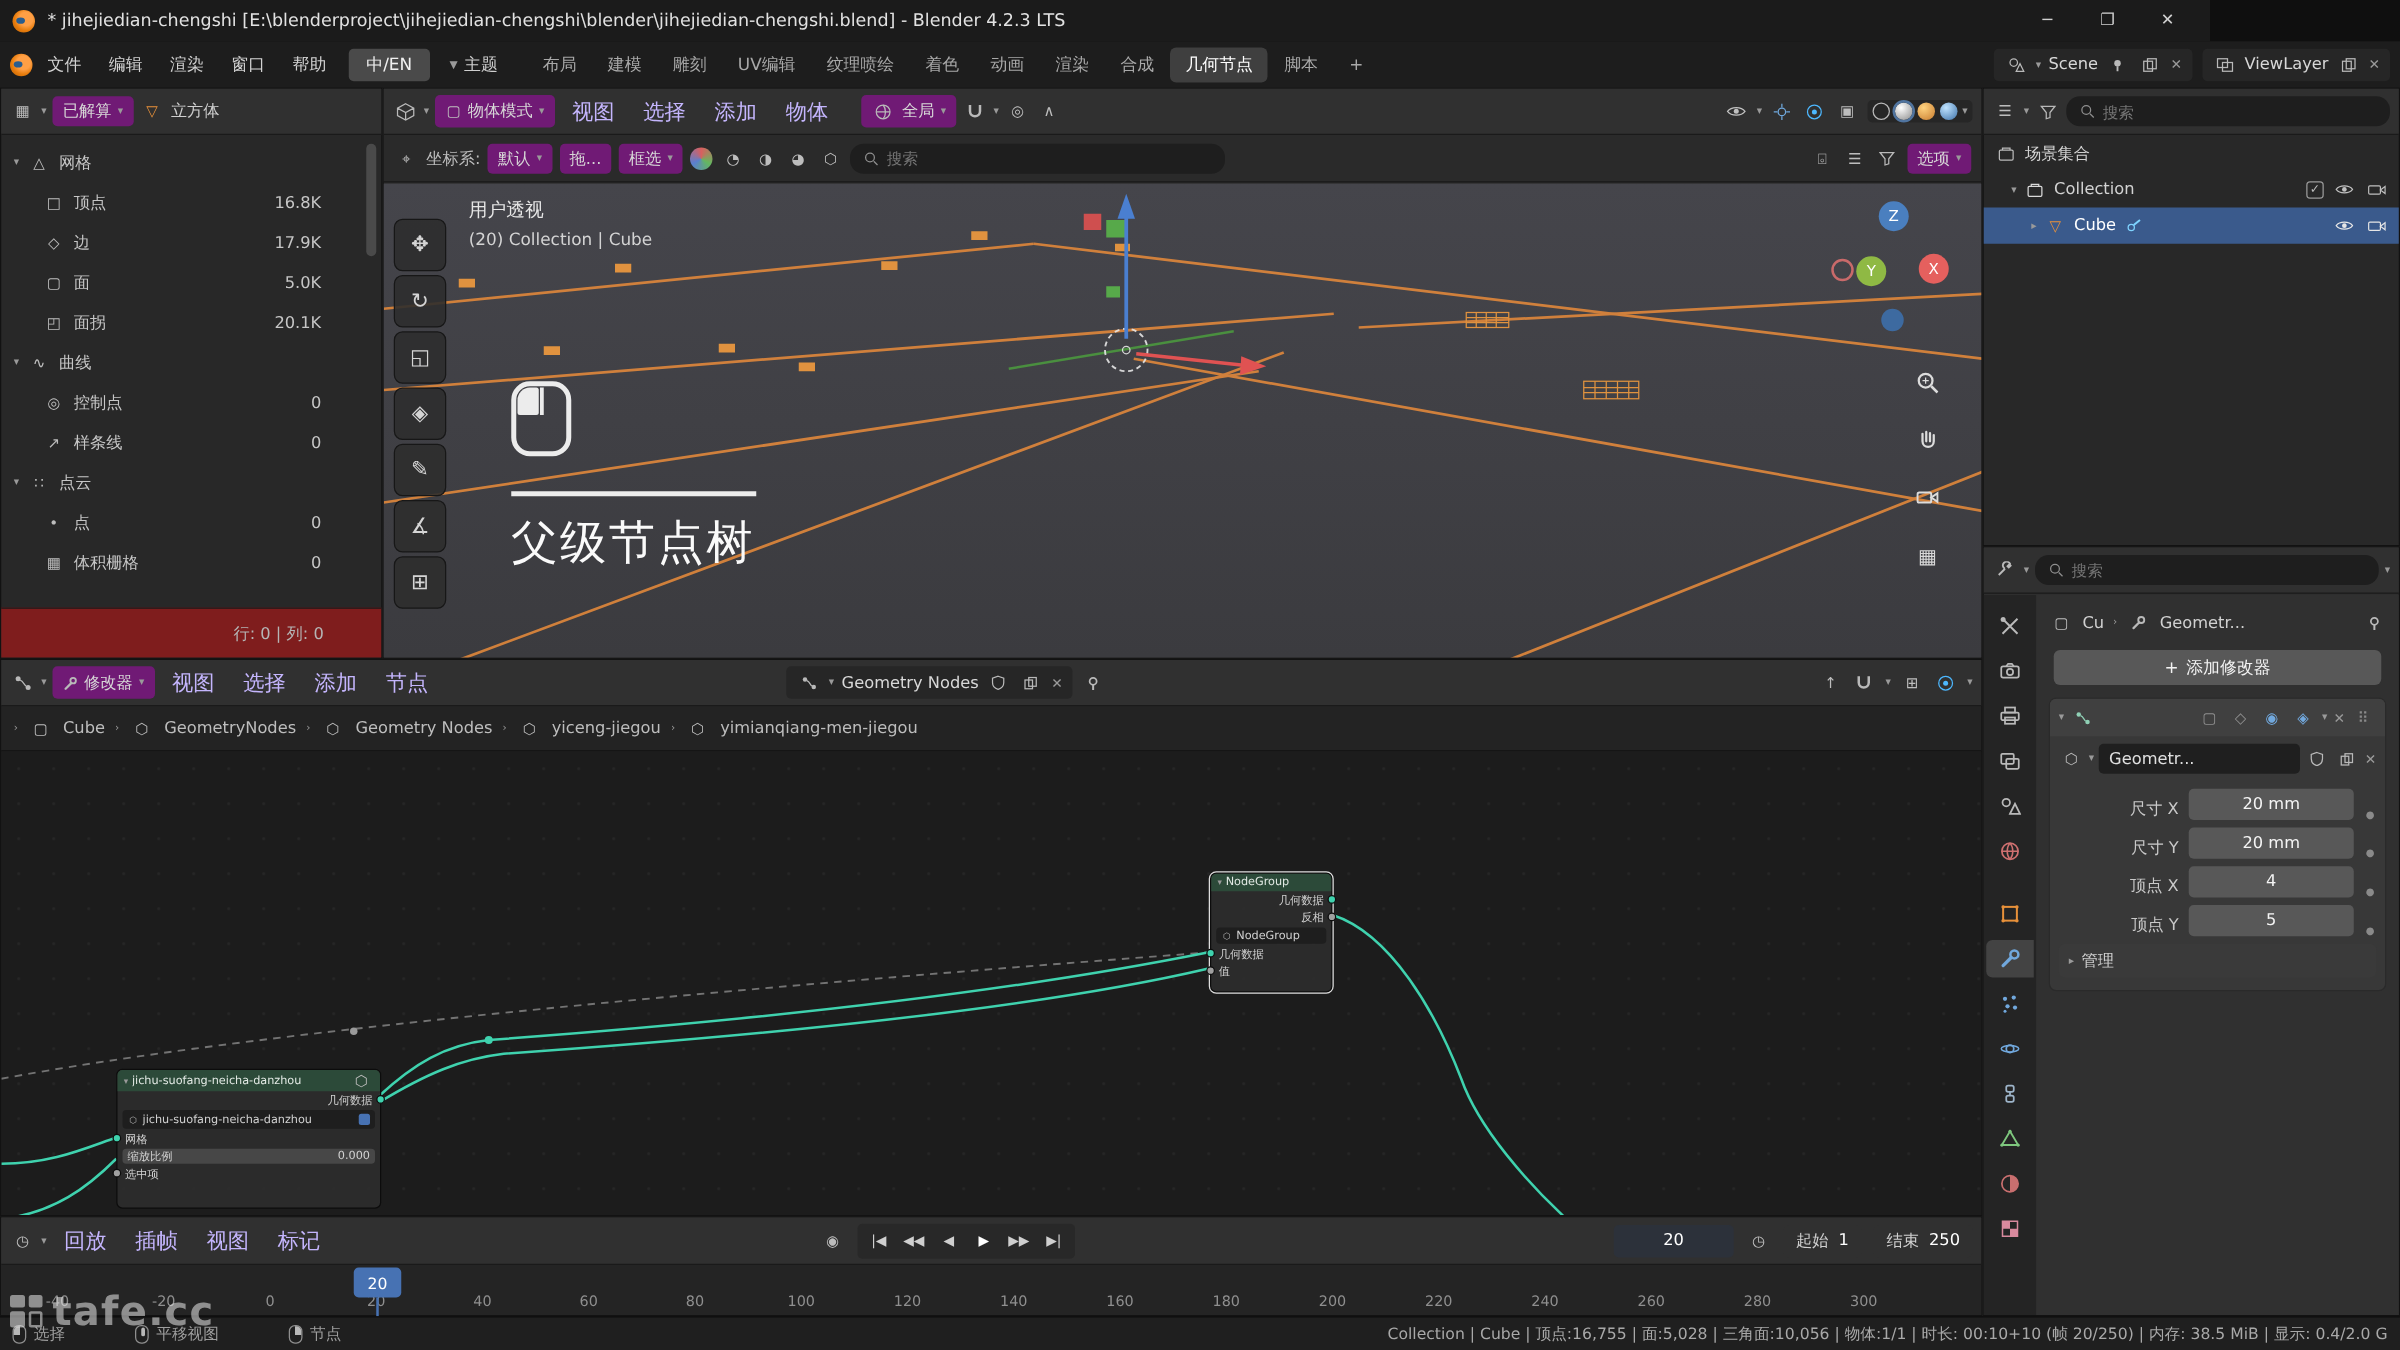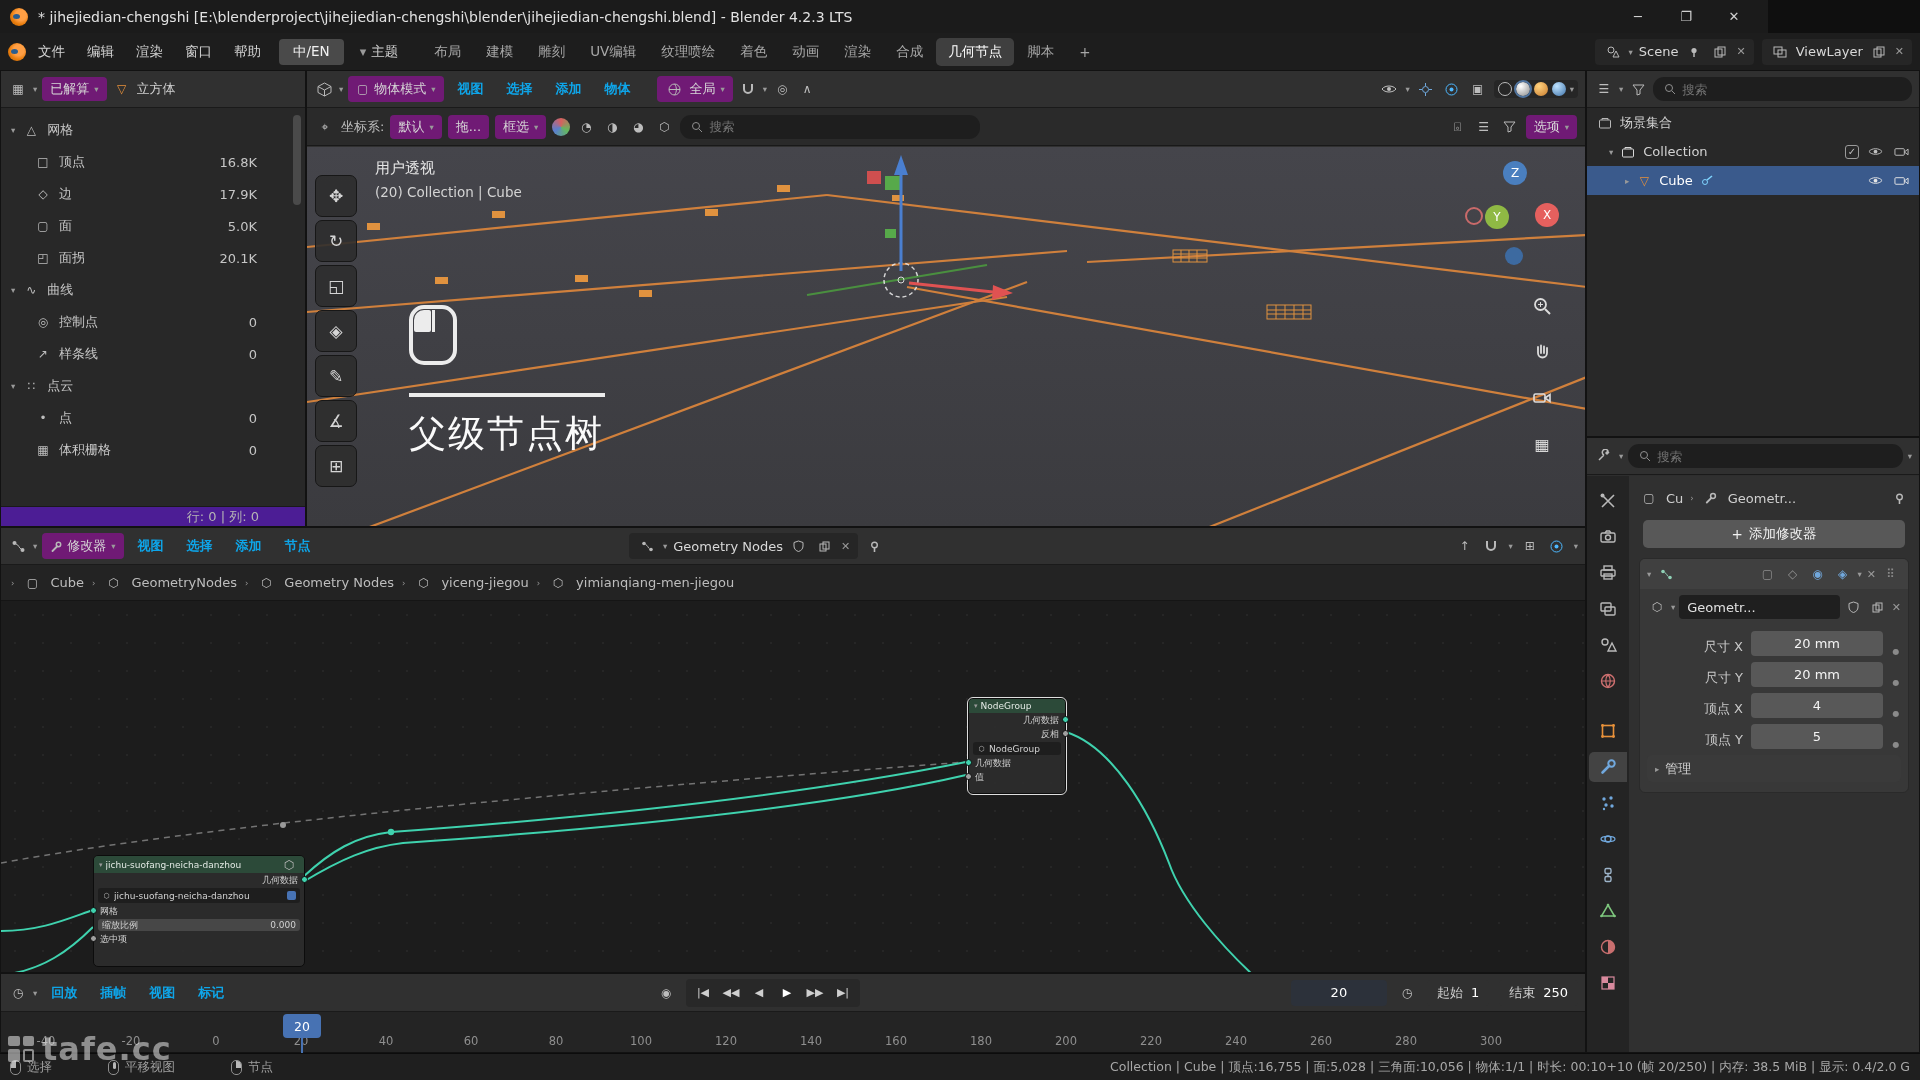--- a/index.html
+++ b/index.html
@@ -15,32 +15,32 @@
 .theme-dd{display:flex;align-items:center;gap:5px;color:#cfcfcf;padding:4px 8px;font-size:13.5px;}
 .tabs{display:flex;align-items:center;margin-left:14px;gap:1px;}
 .tab{padding:5px 12px;border-radius:5px;color:#a8a8a8;font-size:13.5px;white-space:nowrap;}
 .tab.active{background:#3f3f3f;color:#ffffff;}
 .top-right{margin-left:auto;display:flex;align-items:center;gap:8px;}
 .id-field{display:flex;align-items:center;gap:6px;background:#262626;border-radius:4px;padding:3px 8px;color:#d8d8d8;font-size:13px;}
 .caret{font-size:8.5px;color:#9a9a9a;}
 .area{position:absolute;background:#2b2b2b;border:1px solid #121212;}
 .ed-header{height:37px;display:flex;align-items:center;gap:5px;padding:0 7px;background:#303030;border-bottom:1px solid #1a1a1a;}
 .dd{display:inline-flex;align-items:center;gap:5px;background:#701a75;border-radius:4px;padding:3px 8px;color:#d6d6d6;font-size:13px;white-space:nowrap;}
-.hmenu{padding:3px 9px;border-radius:4px;color:#0ea5e9;font-size:13px;white-space:nowrap;font-weight:bold;}
+.hmenu{padding:3px 9px;border-radius:4px;color:#c4b5fd;font-size:17px;white-space:nowrap;}
 .ico{display:inline-flex;align-items:center;justify-content:center;width:20px;height:20px;color:#bdbdbd;font-size:12px;}
 .ico svg{display:block;}
 .search{display:flex;align-items:center;gap:6px;background:#1e1e1e;border-radius:11px;padding:2px 10px;color:#8f8f8f;}
 .search input{background:transparent;border:none;outline:none;color:#bdbdbd;font-size:12.5px;width:100%;}
 
 .spreadsheet{left:0;top:70px;width:306px;height:457px;background:#282828;}
 .ss-body{padding:6px 0 0 10px;font-size:13px;color:#c6c6c6;}
 .ss-sec{display:flex;align-items:center;gap:6px;height:32px;}
 .ss-row{display:flex;align-items:center;gap:6px;height:32px;padding-left:22px;}
 .ss-row .val{margin-left:auto;margin-right:48px;color:#c6c6c6;}
-.ss-footer{position:absolute;bottom:0;left:0;right:0;height:20px;border-top:1px solid #1a1a1a;display:flex;align-items:center;justify-content:flex-end;padding-right:46px;color:#b5b5b5;background:#4c1d95;}
+.ss-footer{position:absolute;bottom:0;left:0;right:0;height:40px;border-top:1px solid #1a1a1a;display:flex;align-items:center;justify-content:flex-end;padding-right:46px;color:#b5b5b5;background:#7f1d1d;}
 .ss-scroll{position:absolute;right:4px;top:44px;width:8px;height:90px;border-radius:4px;background:#4a4a4a;}
 
 .viewport{left:306px;top:70px;width:1280px;height:457px;background:#303030;}
 .tool-row{height:38px;display:flex;align-items:center;gap:6px;padding:0 8px;background:#2a2a2a;border-bottom:1px solid #191919;}
 .vp-canvas{position:absolute;left:0;top:76px;right:0;bottom:0;background:linear-gradient(#45454b,#3b3b3f);overflow:hidden;}
 .vp-toolbar{position:absolute;left:8px;top:28px;display:flex;flex-direction:column;gap:3px;}
 .vp-tool{width:42px;height:42px;background:#2e2e2ee6;border:1px solid #171717;border-radius:7px;display:flex;align-items:center;justify-content:center;color:#d5d5d5;font-size:17px;}
 .vp-text{position:absolute;left:68px;top:12px;color:#e6e6e6;}
 .vp-text .l1{font-size:15px;}
 .vp-text .l2{font-size:13.5px;color:#d4d4d4;margin-top:6px;}

